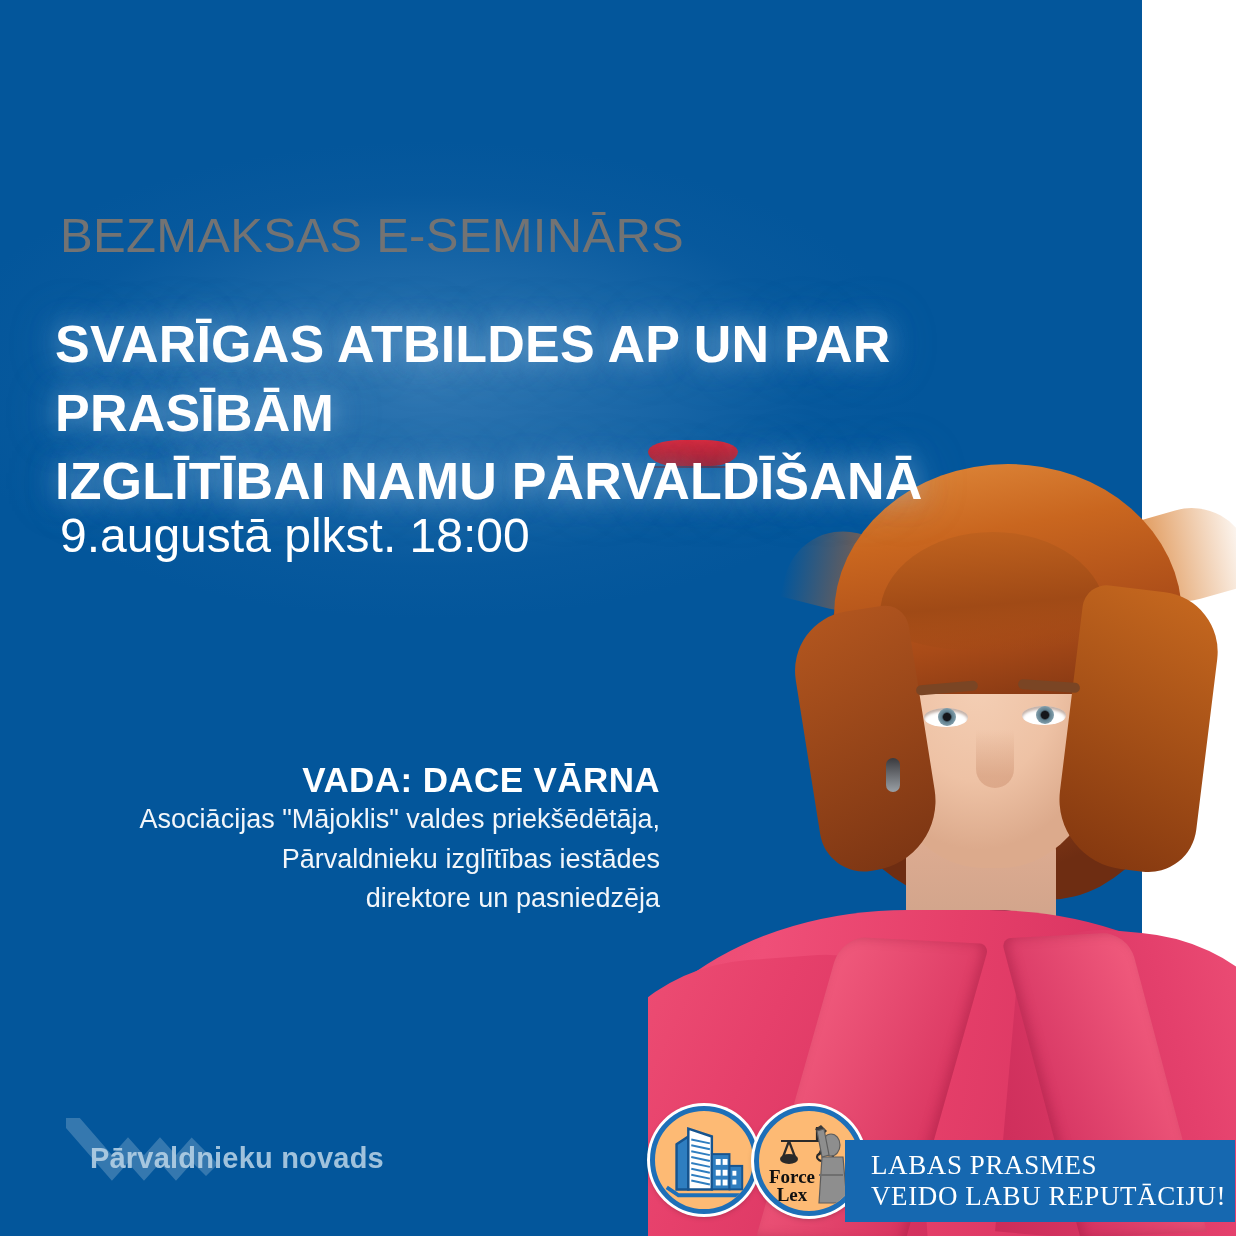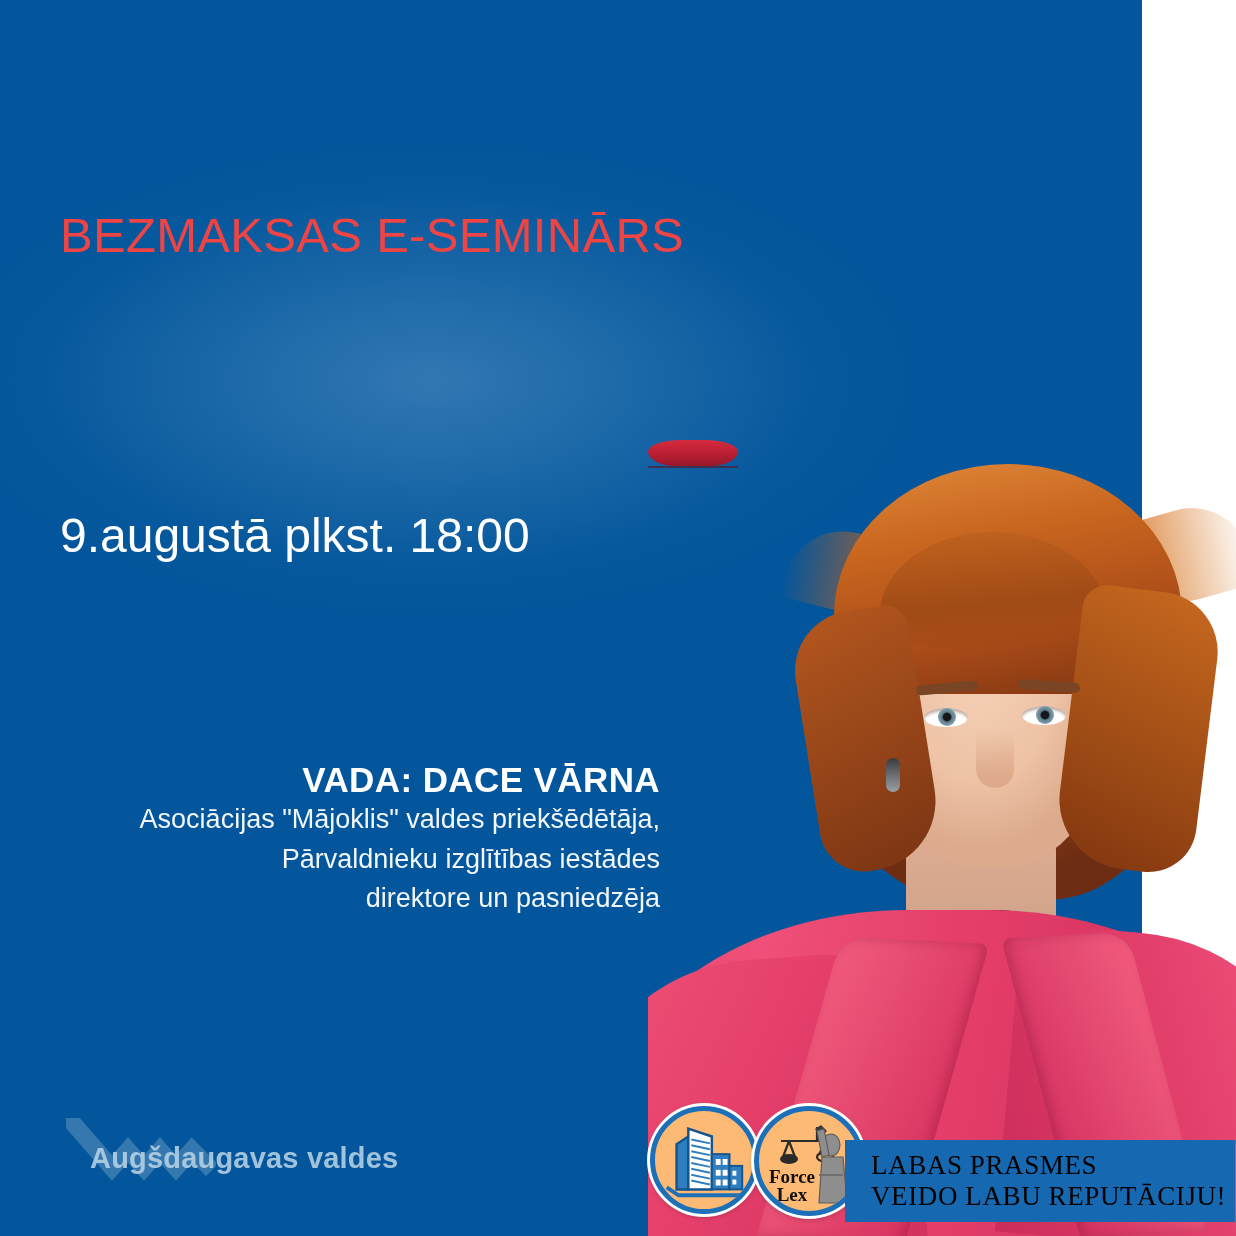--- a/index.html
+++ b/index.html
@@ -25,21 +25,21 @@
         rgba(3,86,155,0) 80%);
   }
   .white-strip{
     position:absolute;left:1142px;top:0;width:94px;height:1236px;
     background:#ffffff;
   }
 
   
   .kicker{
     position:absolute;left:60px;top:210px;width:900px;
-    font-size:49px;letter-spacing:0.3px;color:#ef4444;font-weight:400;
+    font-size:49px;letter-spacing:0.3px;color:#737373;font-weight:400;
     line-height:1.05;white-space:nowrap;
   }
   .headline{
     position:absolute;left:55px;top:310px;width:1060px;
     font-size:52px;font-weight:700;color:#ffffff;line-height:1.32;
     letter-spacing:0.2px;
     text-shadow:0 0 26px rgba(170,205,235,0.55),0 0 52px rgba(150,195,232,0.35);
   }
   .headline .l2{display:block;}
   .datetime{
@@ -229,21 +229,21 @@
 
   
   .slogan{
     position:absolute;left:845px;top:1140px;width:390px;height:82px;
     background:#1668b0;
     display:flex;flex-direction:column;justify-content:center;
     padding-left:26px;box-sizing:border-box;
   }
   .slogan div{
     font-family:"Liberation Serif","DejaVu Serif",serif;
-    color:#000000;font-size:27px;line-height:1.16;letter-spacing:0.6px;
+    color:#ffffff;font-size:27px;line-height:1.16;letter-spacing:0.6px;
     white-space:nowrap;
   }
 </style>
 </head>
 <body>
 
 <div id="poster">
 
   <div class="blue-panel"></div>
   <div class="white-strip"></div>
@@ -294,37 +294,41 @@
 
     <div class="p-layer body-shape"></div>
     <div class="p-layer shoulder-l"></div>
     <div class="p-layer shoulder-r"></div>
     <div class="p-layer lapel-l"></div>
     <div class="p-layer lapel-r"></div>
   </div>
 
   <div class="kicker">BEZMAKSAS E-SEMINĀRS</div>
 
+  <div class="headline">
+    <span class="l1">SVARĪGAS ATBILDES AP UN PAR PRASĪBĀM</span>
+    <span class="l2">IZGLĪTĪBAI NAMU PĀRVALDĪŠANĀ</span>
+  </div>
 
   <div class="datetime">9.augustā plkst. 18:00</div>
 
   <div class="presenter">
     <div class="lead">VADA: DACE VĀRNA</div>
     <div class="bio">
       <span>Asociācijas "Mājoklis" valdes priekšēdētāja,</span>
       <span>Pārvaldnieku izglītības iestādes</span>
       <span>direktore un pasniedzēja</span>
     </div>
   </div>
 
   <div class="muni">
     <svg class="mark" viewBox="0 0 150 70">
       <path d="M6 4 L46 50 L62 32 L78 50 L94 32 L110 50 L126 32 L140 46" fill="none" stroke="#a9c7de" stroke-width="17" stroke-linecap="square"></path>
     </svg>
-    <div class="name">Augšdaugavas valdes</div>
+    <div class="name">Pārvaldnieku novads</div>
   </div>
 
   <div class="badge" id="badge-building">
     <svg viewBox="0 0 100 100" width="100%" height="100%">
       <path d="M12 78 L24 86 L88 86" fill="none" stroke="#1d6fb8" stroke-width="4"></path>
       <path d="M22 34 L34 26 L34 80 L22 80 Z" fill="#2f7ec0" stroke="#16548f" stroke-width="2.5"></path>
       <path d="M34 18 L58 26 L58 80 L34 80 Z" fill="#ffffff" stroke="#16548f" stroke-width="2.5"></path>
       <g stroke="#2f7ec0" stroke-width="2">
         <line x1="37" y1="29" x2="56" y2="33"></line>
           <line x1="37" y1="35" x2="56" y2="39"></line>

